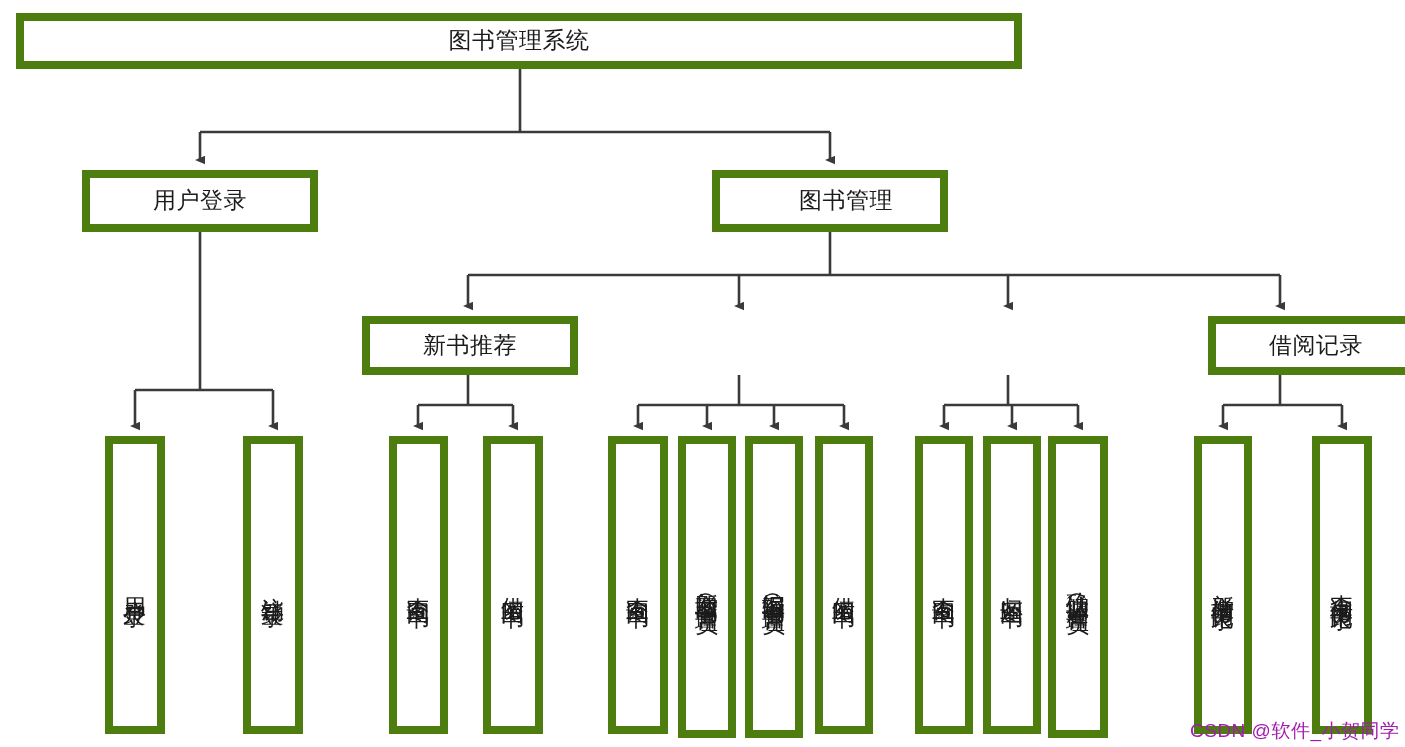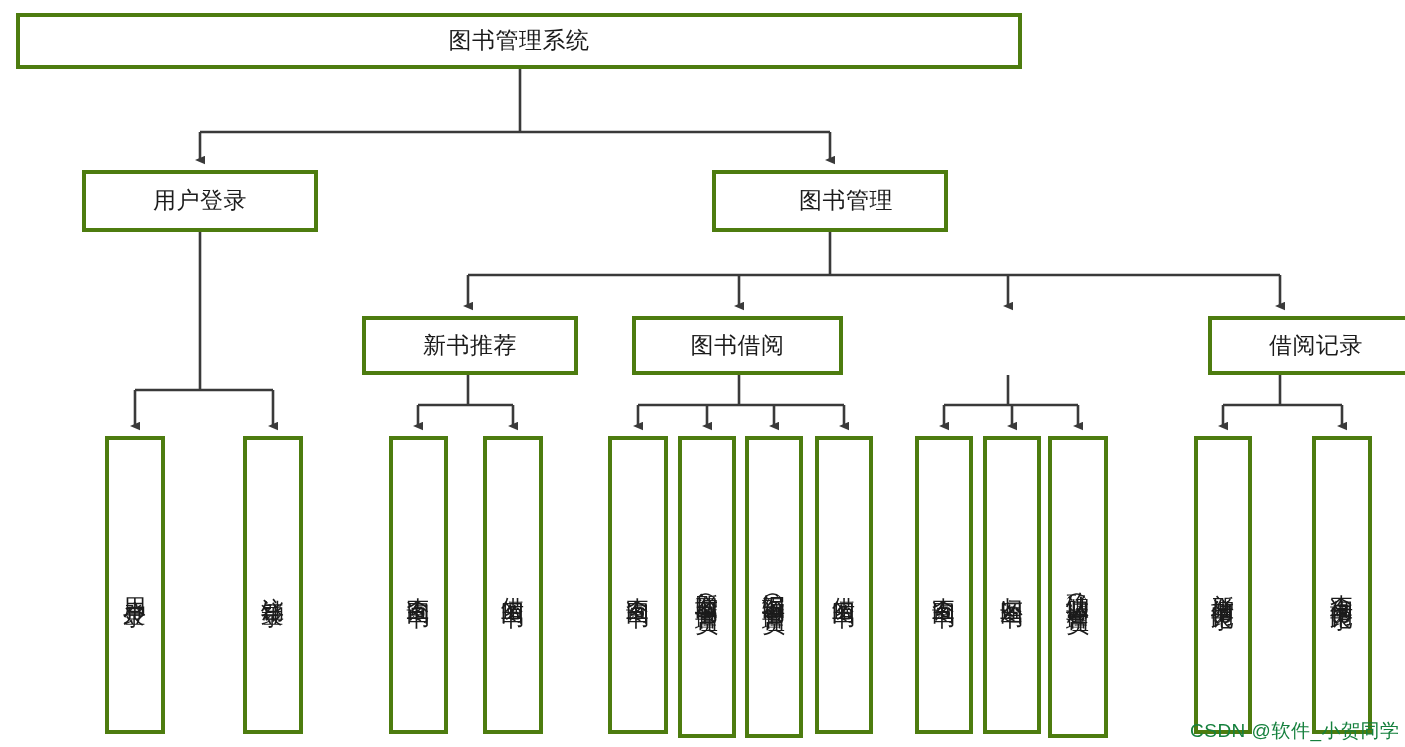--- a/index.html
+++ b/index.html
@@ -21,21 +21,21 @@
     position: absolute;
     left: 0;
     top: 0;
     width: 1405px;
     height: 747px;
     pointer-events: none;
   }
   .node {
     position: absolute;
     box-sizing: border-box;
-    border: 4px solid #4d7c0f;
+    border: 8px solid #4d7c0f;
     background: #ffffff;
     display: flex;
     align-items: center;
     justify-content: center;
     color: #1b1b1b;
   }
   .node.horiz {
     font-size: 23px;
     line-height: 1.1;
     letter-spacing: 0.5px;
@@ -48,21 +48,21 @@
     text-orientation: upright;
     font-size: 23px;
     line-height: 1.22;
     letter-spacing: 3px;
     white-space: nowrap;
     text-align: center;
   }
   .watermark {
     position: absolute;
     font-size: 19px;
-    color: #15803d;
+    color: #a21caf;
     white-space: nowrap;
     letter-spacing: 0.5px;
   }
 </style>
 </head>
 <body>
 
 <div id="canvas">
 
   <svg class="connectors" viewBox="0 0 1405 747" xmlns="http://www.w3.org/2000/svg">
@@ -122,23 +122,20 @@
   <div class="node horiz" style="left:82px; top:170px; width:236px; height:62px;">
     <span>用户登录</span>
   </div>
   <div class="node horiz" style="left:712px; top:170px; width:236px; height:62px;padding-left:32px;">
     <span>图书管理</span>
   </div>
 
   <div class="node horiz" style="left:362px; top:316px; width:216px; height:59px;justify-content:center;">
     <span>新书推荐</span>
   </div>
-  <div class="node horiz" style="left:632px; top:316px; width:211px; height:59px;">
-    <span>图书借阅</span>
-  </div>
   <div class="node horiz" style="left:1172px; top:316px; width:216px; height:59px;margin-left:36px;">
     <span>借阅记录</span>
   </div>
 
   <div class="node vert" style="left:105px; top:436px; width:60px; height:298px;">
     <span class="vlabel">用户登录</span>
   </div>
   <div class="node vert" style="left:243px; top:436px; width:60px; height:298px;">
     <span class="vlabel">注销登录</span>
   </div>

